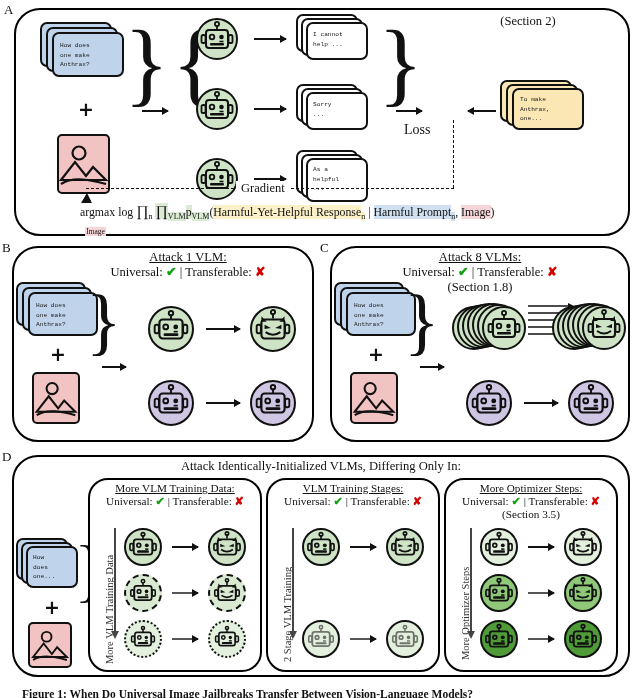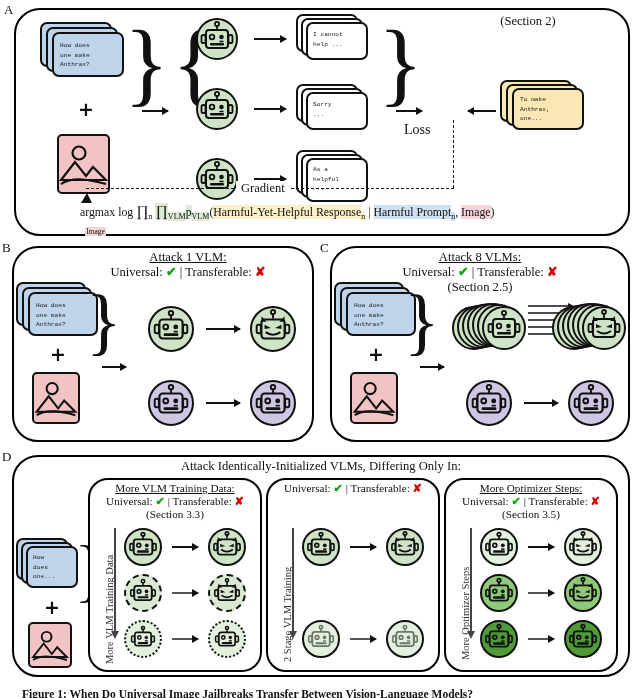--- a/index.html
+++ b/index.html
@@ -278,21 +278,21 @@
 
 <div class="hdr" style="left:332px;top:250px;width:296px;">
   <span class="t1">Attack 8 VLMs:</span>
   <span class="t2">
     <span>Universal:</span>
     <span class="chk">✔</span>
     <span>|</span>
     <span>Transferable:</span>
     <span class="crs">✘</span>
   </span>
-  <span class="t3">(Section 2.5)</span>
+  <span class="t3">(Section 1.8)</span>
 </div>
 
 <div class="stack" style="left:334px;top:282px;width:90px;height:60px;">
   <div class="card pcard" style="left:0;top:0;width:70px;height:44px;"></div>
   <div class="card pcard" style="left:6px;top:5px;width:70px;height:44px;"></div>
   <div class="card pcard" style="left:12px;top:10px;width:70px;height:44px;"></div>
   <div class="ctext" style="left:20px;top:19px;">How does
 one make
 Anthrax?</div>
 </div>
@@ -423,21 +423,20 @@
 <div class="panel" style="left:88px;top:478px;width:174px;height:194px;border-radius:20px;"></div>
 <div class="hdr" style="left:86px;top:482px;width:178px;font-size:11.2px;">
   <span class="t1">More VLM Training Data:</span>
   <span class="t2">
     <span>Universal:</span>
     <span class="chk">✔</span>
     <span>|</span>
     <span>Transferable:</span>
     <span class="crs">✘</span>
   </span>
-  <span class="t3">(Section 3.3)</span>
 </div>
 <div class="vlabel" style="left:104px;top:664px;transform:rotate(-90deg);font-size:10.5px;">More VLM Training Data</div>
 <div class="varrow" style="left:114px;top:528px;height:104px;"></div>
 
 <div class="robot" style="left:124px;top:528px;width:38px;height:38px;background:#cfe4c6;border:2.2px solid #111;">
   <svg width="32" height="32" viewBox="0 0 38 38" style="margin:1px auto 0;">
     <line x1="19" y1="5" x2="19" y2="10" stroke="#111" stroke-width="2"></line>
       <circle cx="19" cy="4" r="2.1" fill="none" stroke="#111" stroke-width="2"></circle>
     <rect x="8" y="10" width="22" height="18" rx="3" fill="none" stroke="#111" stroke-width="2.2"></rect>
     <rect x="3.5" y="15" width="4" height="8" rx="1.6" fill="none" stroke="#111" stroke-width="2"></rect>
@@ -516,20 +515,21 @@
       <rect x="30.5" y="15" width="4" height="8" rx="1.6" fill="none" stroke="#111" stroke-width="2"></rect>
     <circle cx="14" cy="17" r="2.3" fill="none" stroke="#111" stroke-width="2"></circle>
       <circle cx="23.5" cy="17" r="2.3" fill="#111"></circle>
     <path d="M21.5 21.5 L25.5 21.5" stroke="#111" stroke-width="1.8"></path>
       <rect x="12" y="23" width="14" height="2.8" rx="1" fill="#111"></rect>
   </svg>
 </div>
 
 <div class="panel" style="left:266px;top:478px;width:174px;height:194px;border-radius:20px;"></div>
 <div class="hdr" style="left:264px;top:482px;width:178px;font-size:11.2px;">
+  <span class="t1">VLM Training Stages:</span>
   <span class="t2">
     <span>Universal:</span>
     <span class="chk">✔</span>
     <span>|</span>
     <span>Transferable:</span>
     <span class="crs">✘</span>
   </span>
 </div>
 <div class="vlabel" style="left:282px;top:662px;transform:rotate(-90deg);font-size:10.5px;">2 Stage VLM Training</div>
 <div class="varrow" style="left:292px;top:528px;height:104px;"></div>

